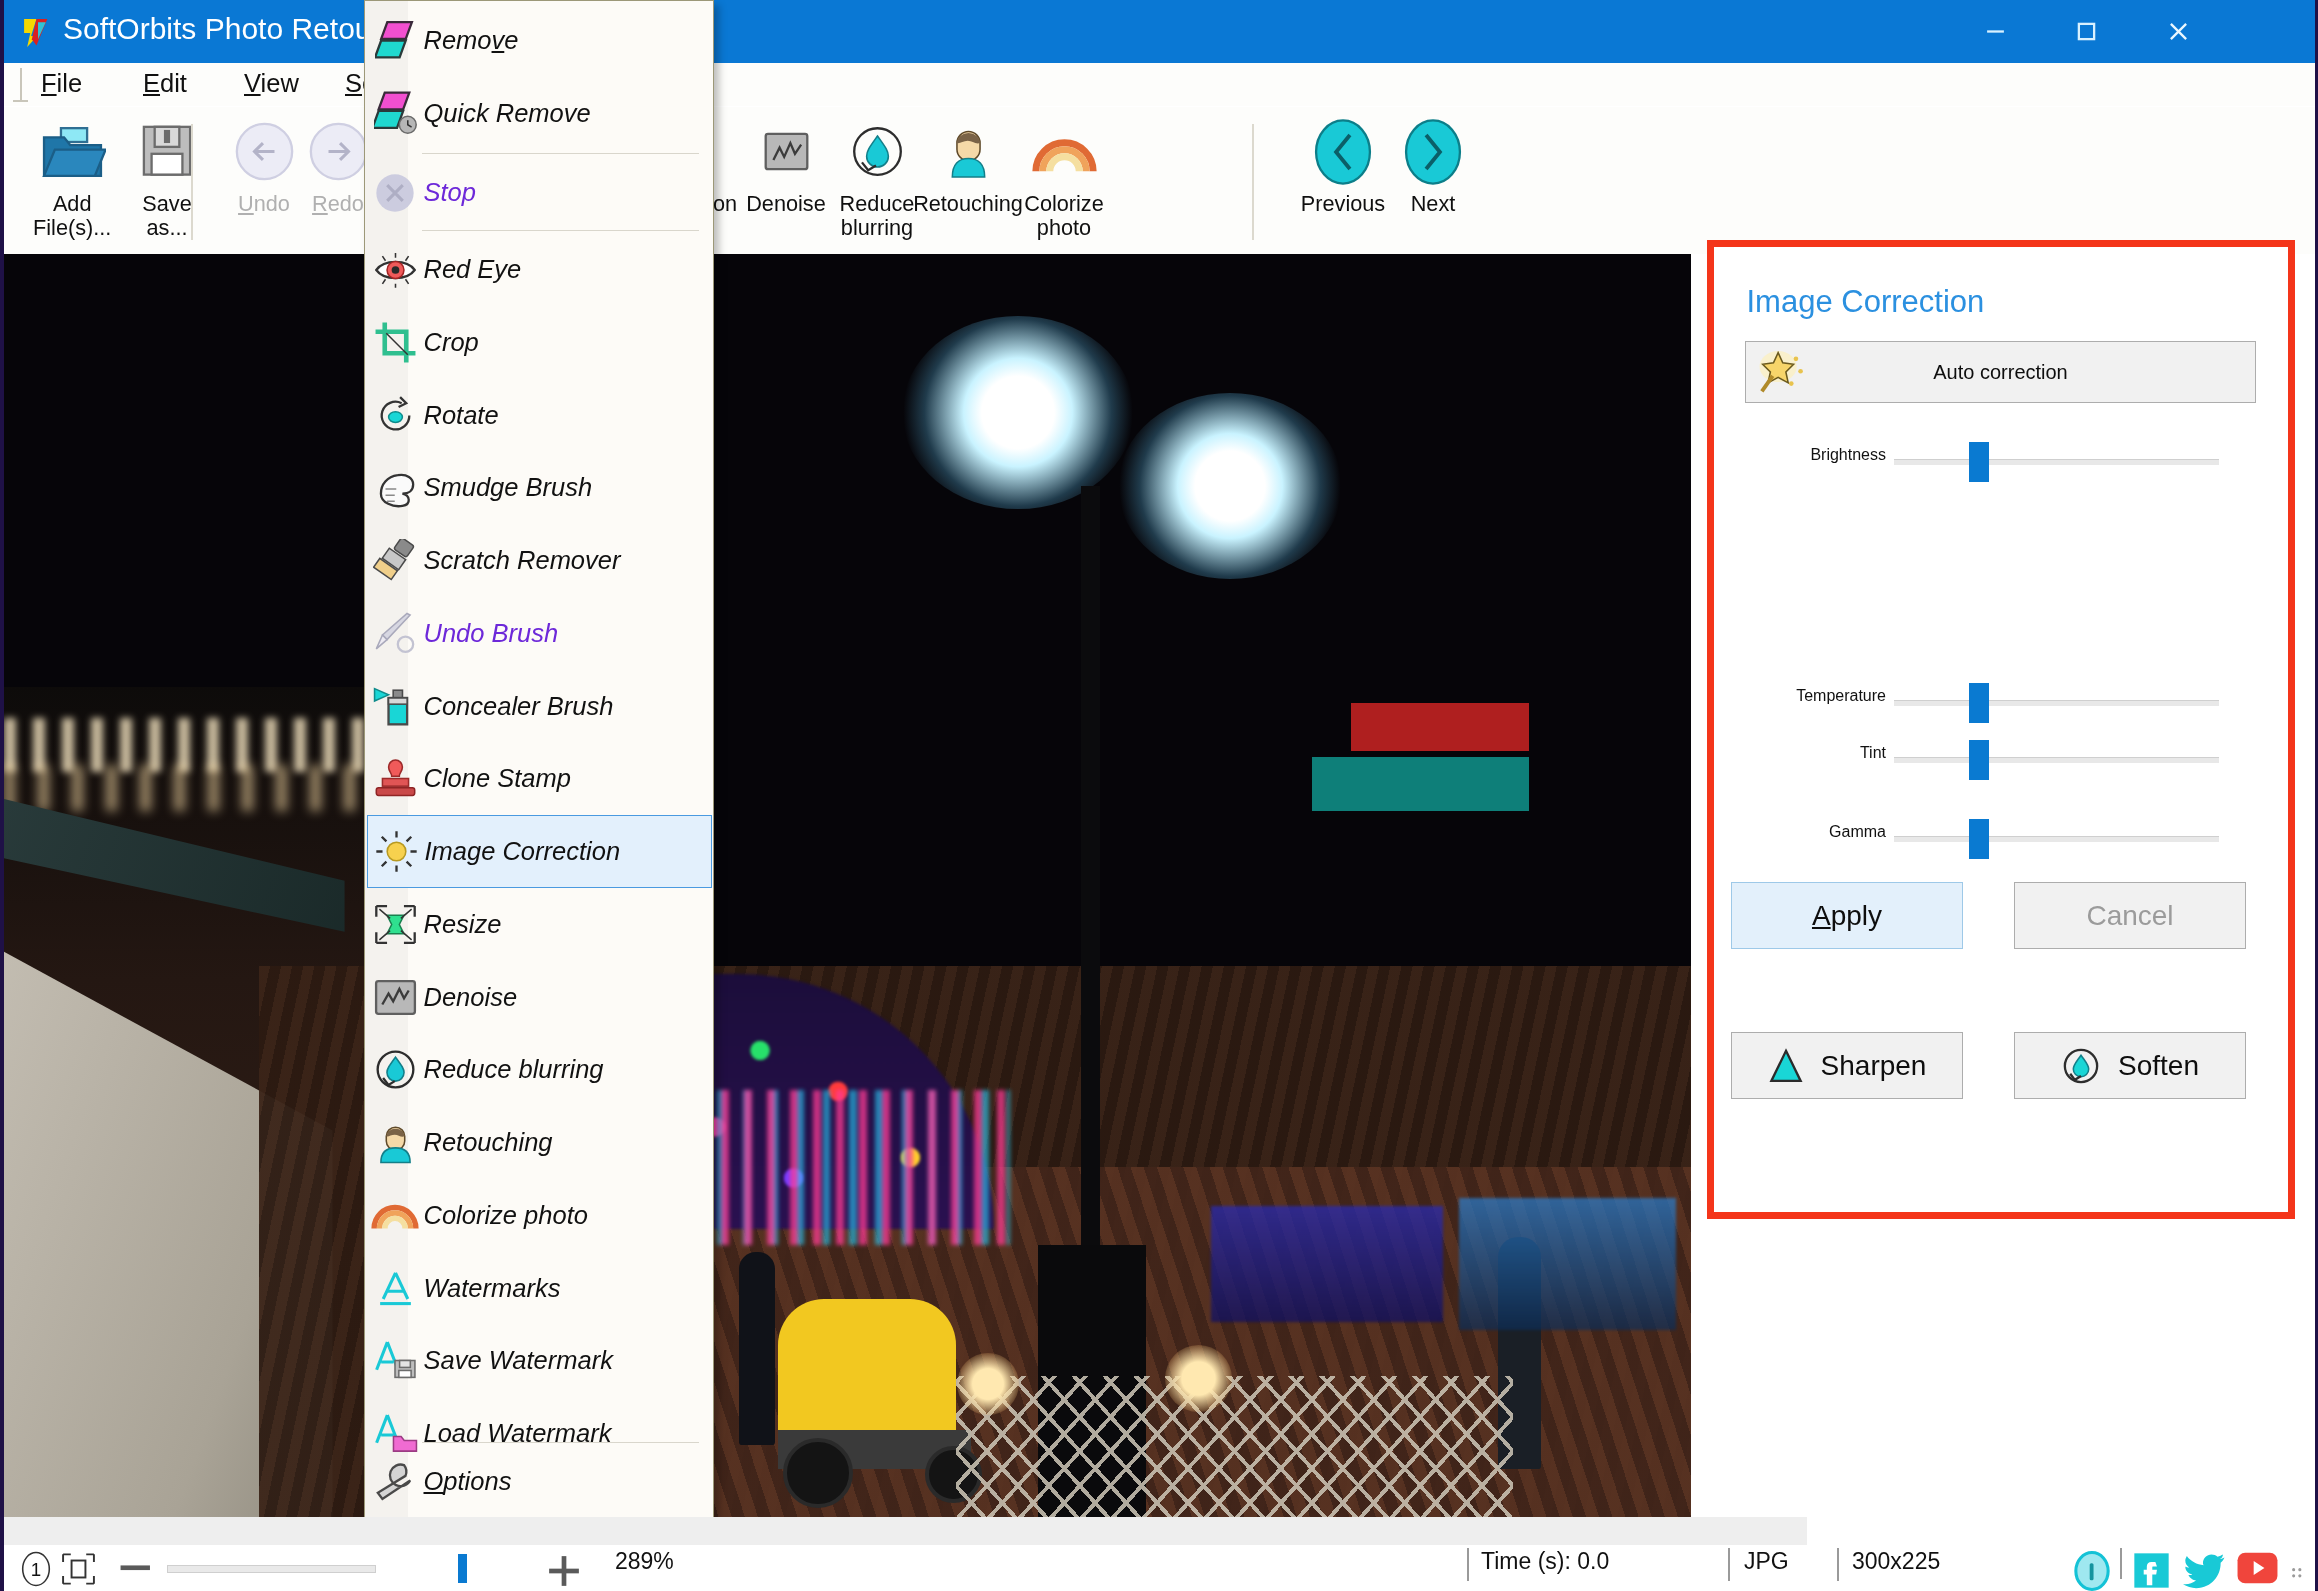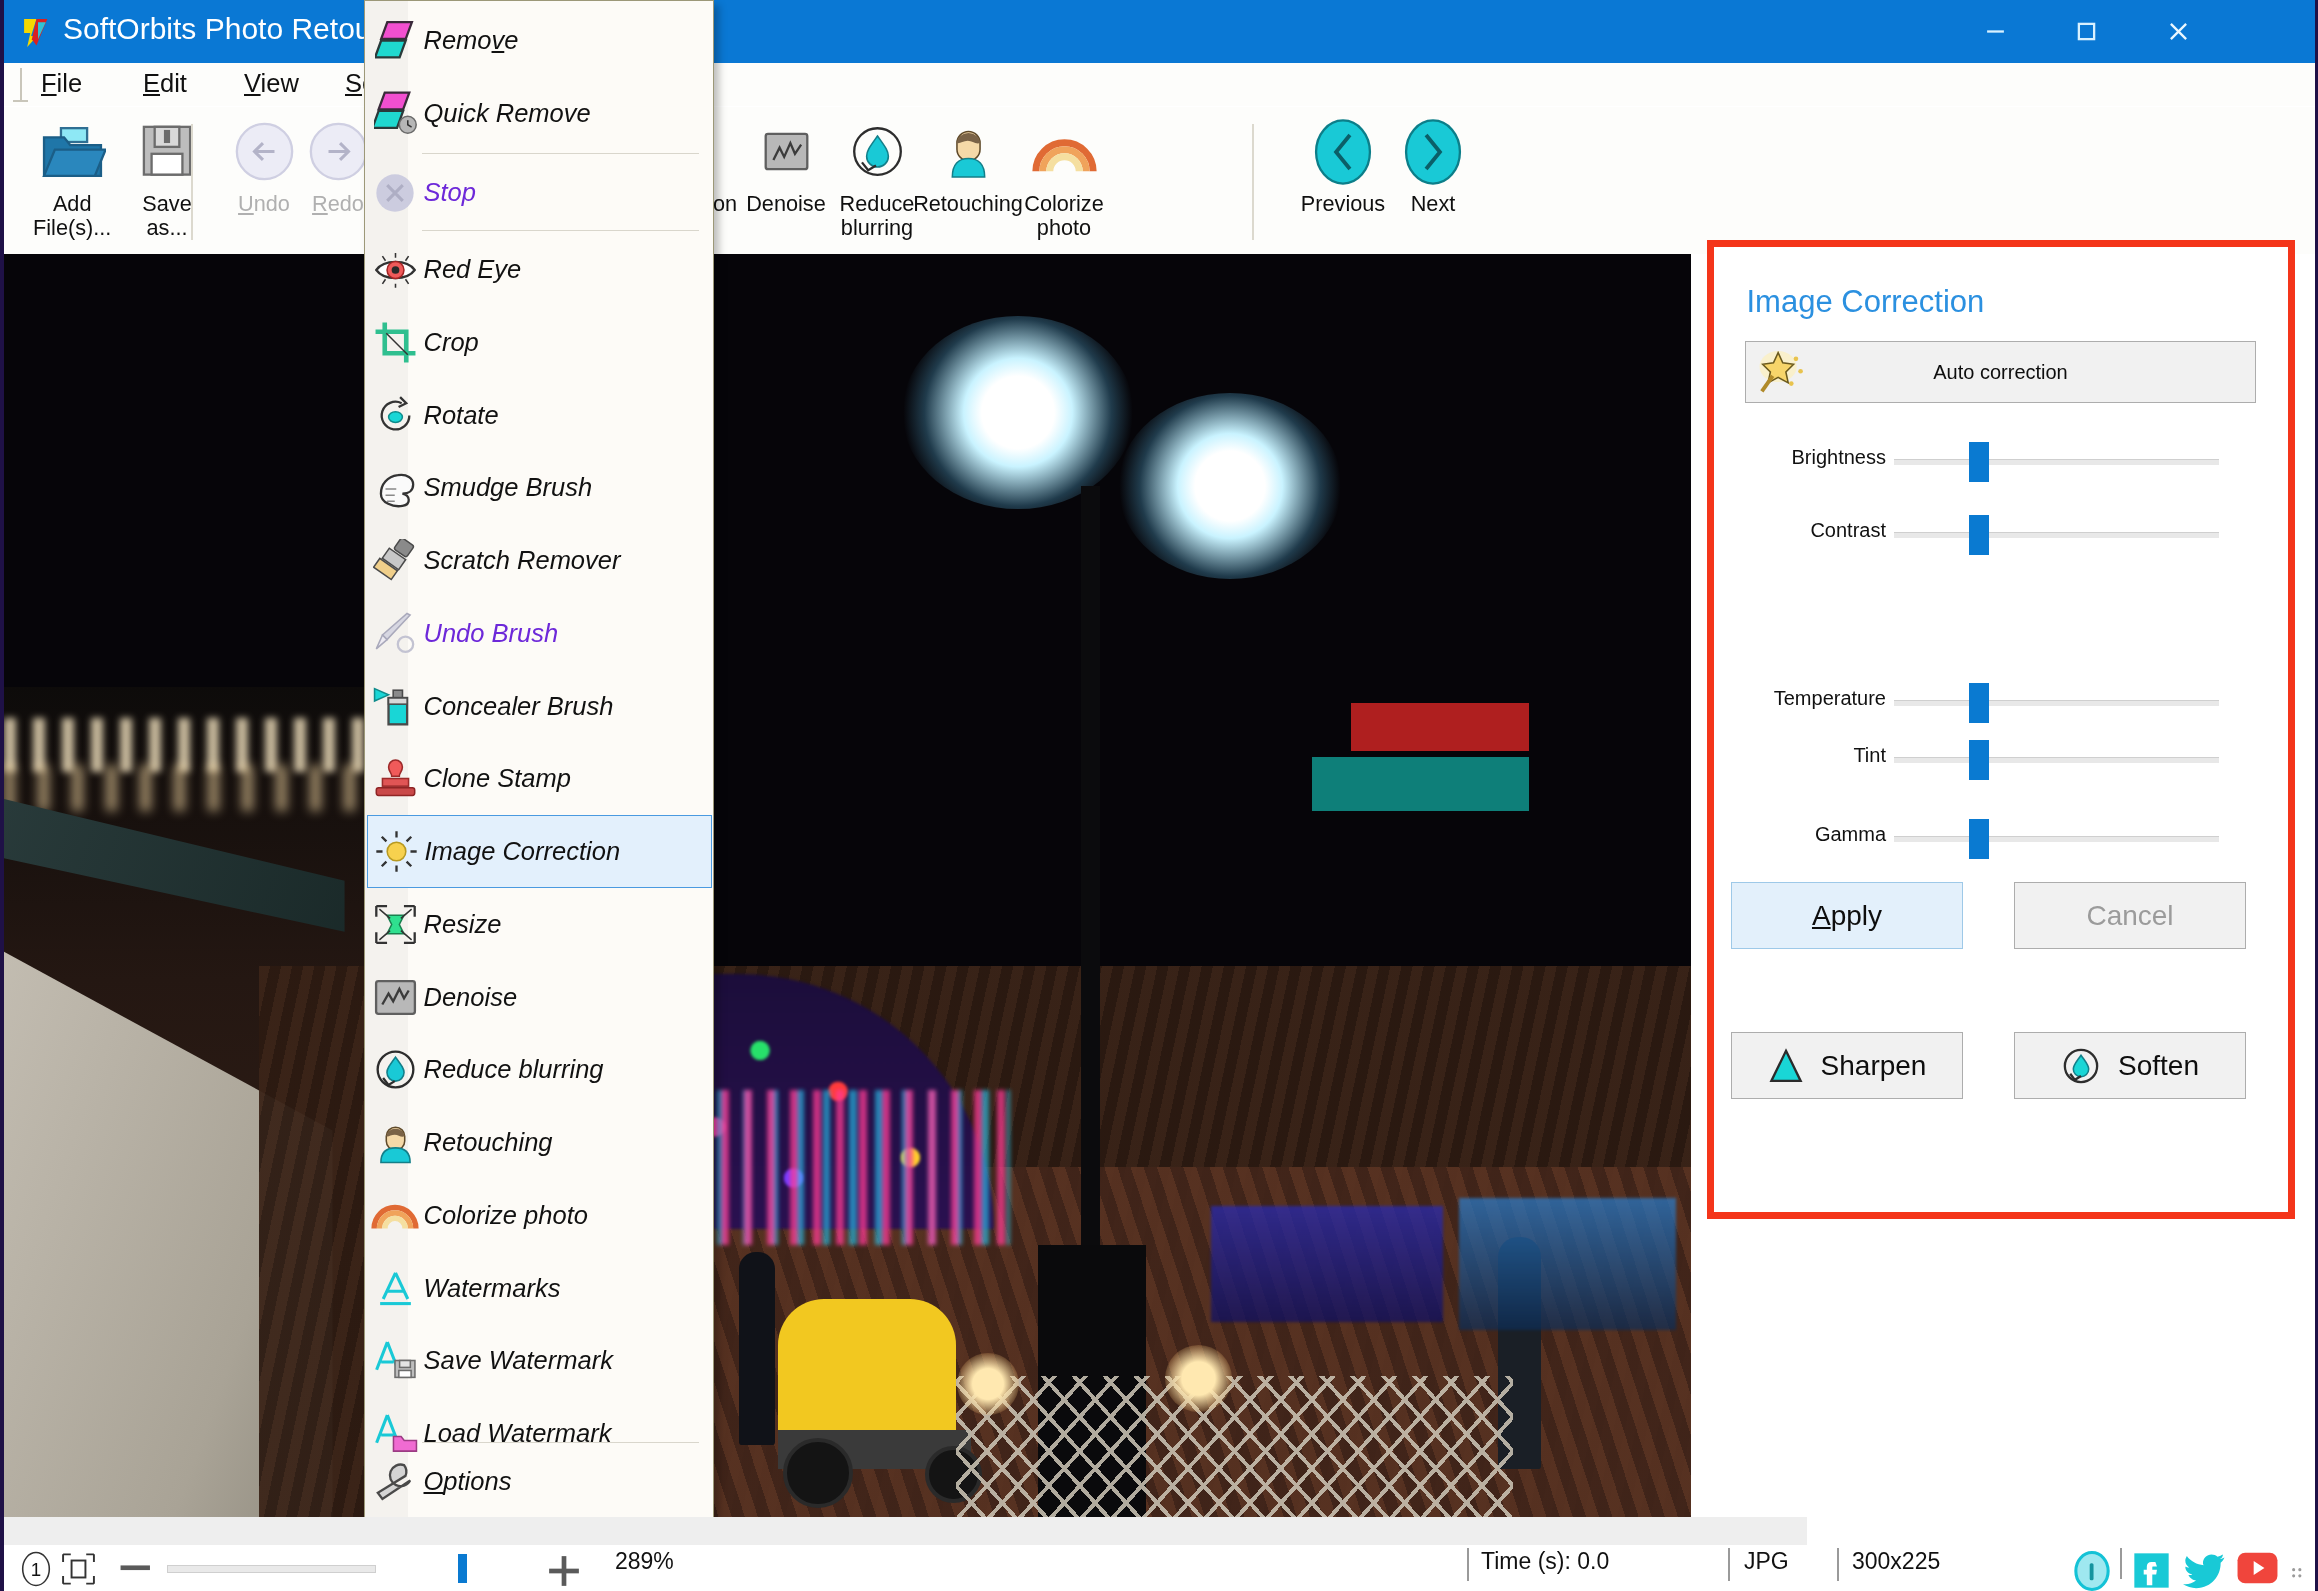--- a/index.html
+++ b/index.html
@@ -36,21 +36,21 @@
   #photo{position:absolute;left:0;top:0;width:1687px;height:1263px;background:#050406;overflow:hidden;}
   #photo .ph{position:absolute;}
 
   
   #panel{position:absolute;left:1703px;top:240px;width:588px;height:979px;border:7px solid #f4351a;background:#fff;box-sizing:border-box;}
   #panel-title{position:absolute;left:32.5px;top:37px;font-size:31px;color:#2b90e0;}
   #autocorr{position:absolute;left:31px;top:94px;width:511px;height:62px;background:#f1f1f1;border:0.8px solid #adadad;box-sizing:border-box;display:flex;align-items:center;justify-content:center;}
   #autocorr .lbl{font-size:20px;color:#0e0e0e;}
   #autocorr .ic{position:absolute;left:10.8px;top:6.2px;}
   .srow{position:absolute;left:0;width:100%;height:40px;}
-  .srow .slbl{position:absolute;right:402px;top:6.2px;font-size:20px;color:#111;white-space:nowrap;}
+  .srow .slbl{position:absolute;right:402px;top:6.2px;font-size:16px;color:#111;white-space:nowrap;}
   .strack{position:absolute;left:180px;top:18.6px;width:325px;height:5.4px;background:#e8e8e8;border-top:0.8px solid #cfcfcf;}
   .sthumb{position:absolute;left:255px;top:1.5px;width:20px;height:40px;background:#0a7ad1;}
   .pbtn{position:absolute;width:232px;height:67px;background:#f1f1f1;border:0.8px solid #adadad;box-sizing:border-box;display:flex;align-items:center;justify-content:center;font-size:28px;color:#0e0e0e;}
   .pbtn.primary{background:#e3f0fb;border-color:#9ec9e8;}
   .pbtn.disabled{color:#9b9b9b;}
   .pbtn .bic{margin-right:17px;display:flex;}
 
   
   #popup{position:absolute;left:360px;top:0;width:350px;height:1518px;background:#fdfbf7;border:1.5px solid #9c9878;box-sizing:border-box;box-shadow:4.6px 4.6px 7.7px rgba(0,0,0,.25);}
   #popup .gutter{position:absolute;left:0;top:0;width:43px;height:100%;background:#f4f2ee;}
@@ -309,25 +309,20 @@
         </svg>
       </span>
       <span class="lbl">Auto correction</span>
     </div>
 
     <div class="srow" style="top:193px">
       <div class="slbl">Brightness</div>
       <div class="strack"></div>
       <div class="sthumb"></div>
     </div>
-    <div class="srow" style="top:266px">
-      <div class="slbl">Contrast</div>
-      <div class="strack"></div>
-      <div class="sthumb"></div>
-    </div>
     <div class="srow" style="top:434px">
       <div class="slbl">Temperature</div>
       <div class="strack"></div>
       <div class="sthumb"></div>
     </div>
     <div class="srow" style="top:570px">
       <div class="slbl">Gamma</div>
       <div class="strack"></div>
       <div class="sthumb"></div>
     </div>

